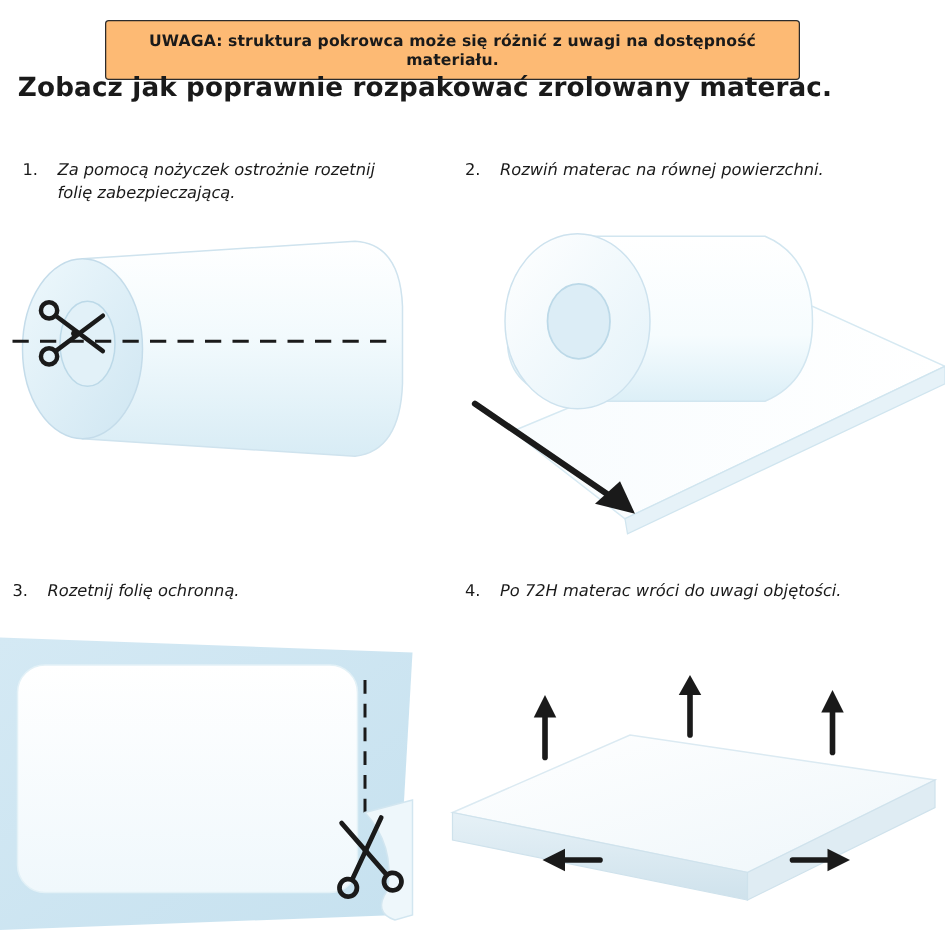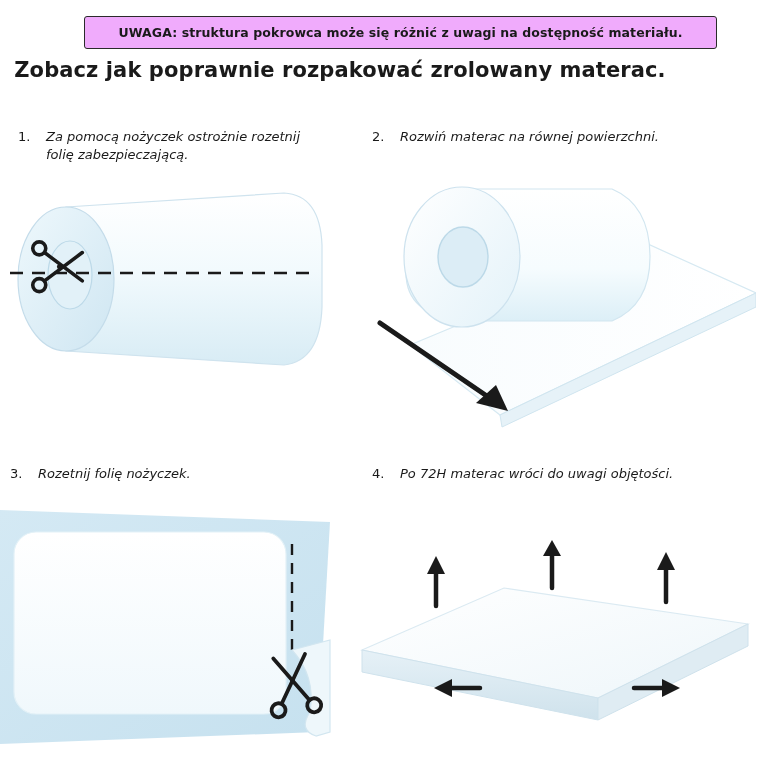--- a/index.html
+++ b/index.html
@@ -6,25 +6,25 @@
   body{
     width:760px;height:760px;
     background:#ffffff;
     font-family:"DejaVu Sans", sans-serif;
     color:#1a1a1a;
     position:relative;
     overflow:hidden;
   }
   .notice{
     position:absolute;
-    left:84px;top:16px;width:633px;
+    left:84px;top:16px;width:556px;
     box-sizing:border-box;
     border:1px solid #2b2b2b;
     border-radius:3px;
-    background:#f0abfc;
+    background:#fdba74;
     text-align:center;
     padding:8px 6px;
     font-size:12.5px;
     font-weight:bold;
     letter-spacing:.1px;
   }
   .title{
     position:absolute;
     left:0;top:58px;width:680px;
     text-align:center;
@@ -67,21 +67,21 @@
 <div class="step-head" id="s1-head">
   <span class="num">1.</span>
   <span class="txt">Za pomocą nożyczek ostrożnie rozetnij folię zabezpieczającą.</span>
 </div>
 <div class="step-head" id="s2-head">
   <span class="num">2.</span>
   <span class="txt">Rozwiń materac na równej powierzchni.</span>
 </div>
 <div class="step-head" id="s3-head">
   <span class="num">3.</span>
-  <span class="txt">Rozetnij folię nożyczek.</span>
+  <span class="txt">Rozetnij folię ochronną.</span>
 </div>
 <div class="step-head" id="s4-head">
   <span class="num">4.</span>
   <span class="txt">Po 72H materac wróci do uwagi objętości.</span>
 </div>
 
 <div class="panel" id="p1">
   <svg width="330" height="240" viewBox="0 0 330 240">
     <defs>
       <linearGradient id="rollBody" x1="0" y1="0" x2="0" y2="1">

